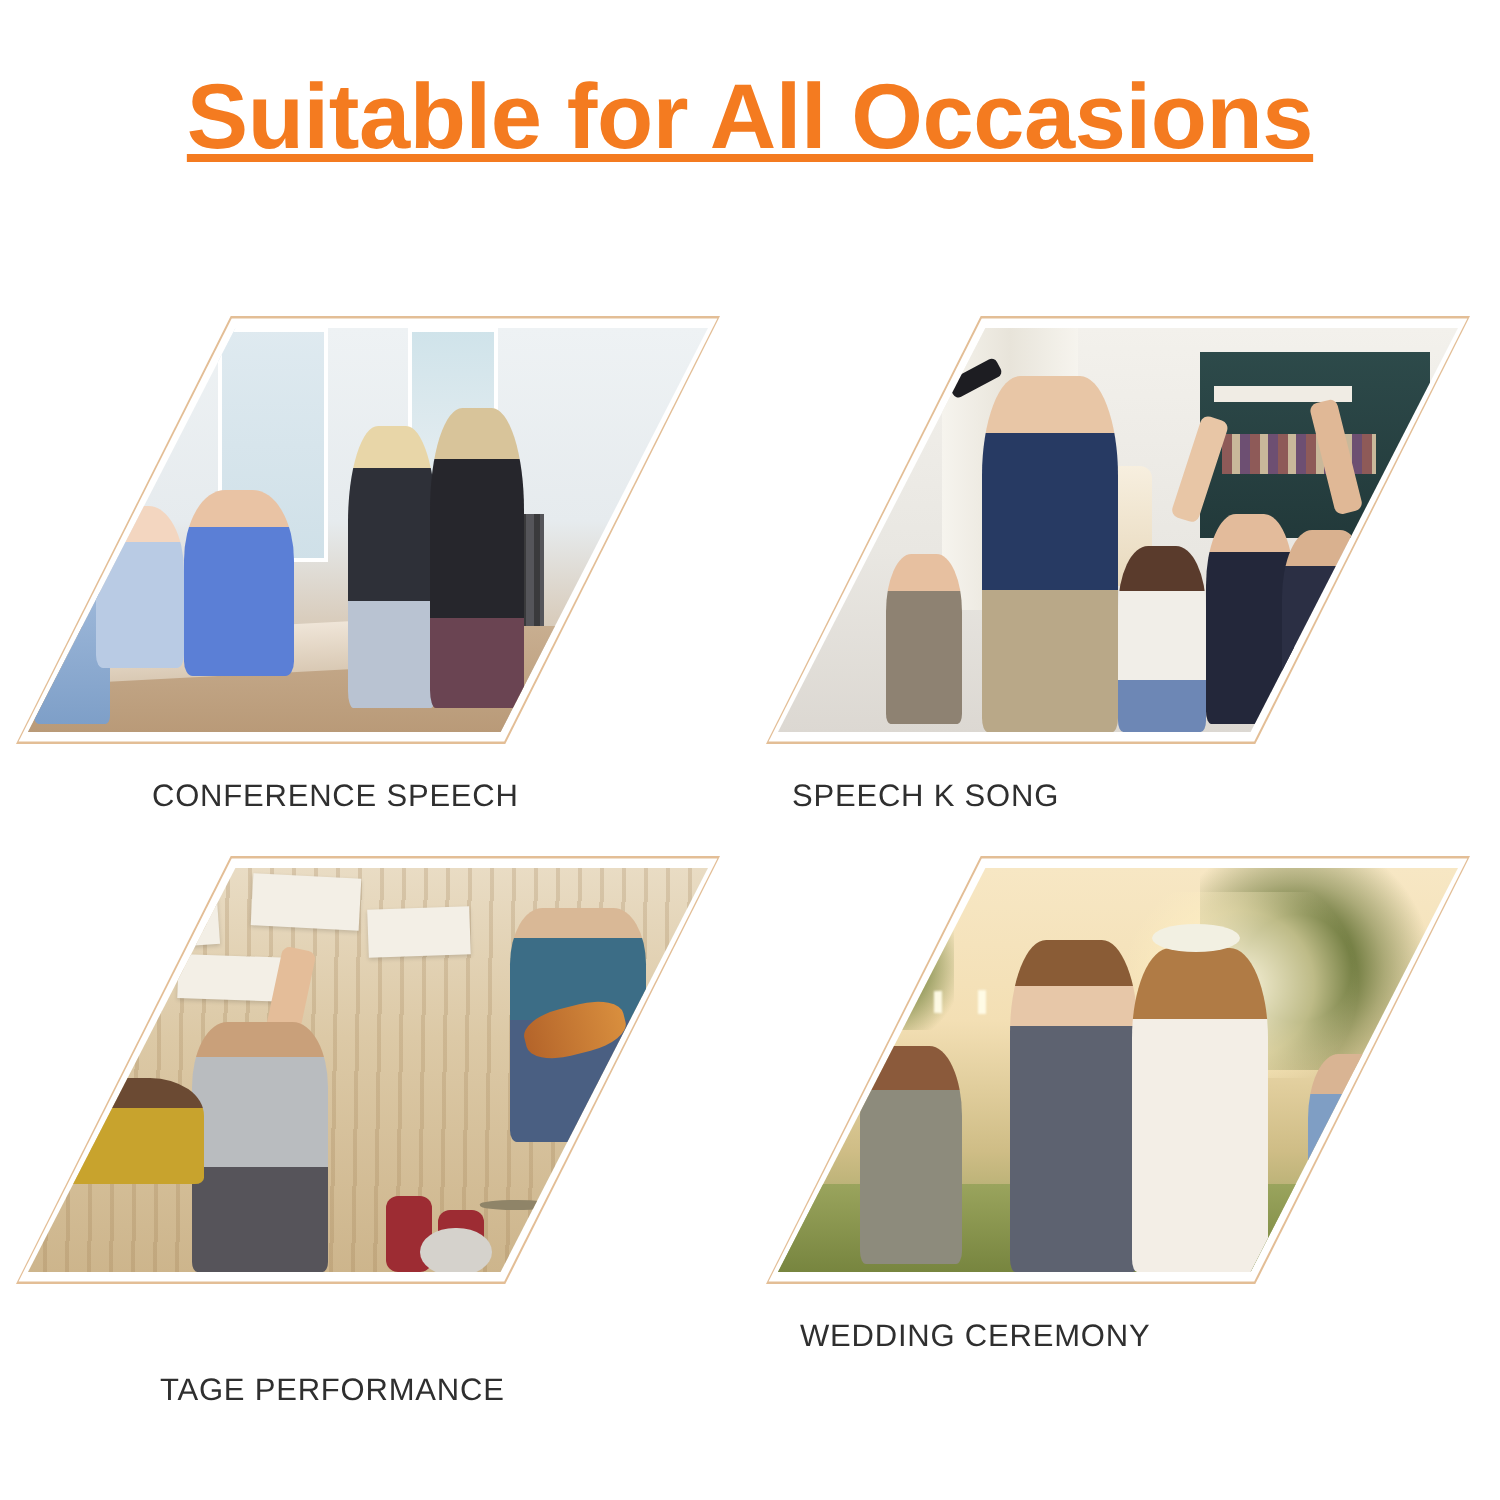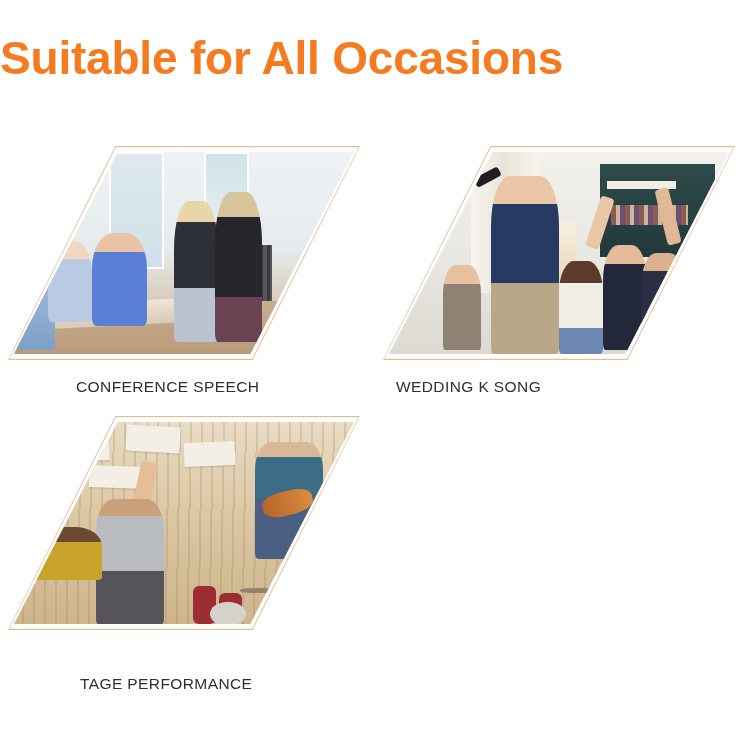--- a/index.html
+++ b/index.html
@@ -8,42 +8,44 @@
     background:#ffffff;
     font-family:"Liberation Sans","DejaVu Sans",sans-serif;
     overflow:hidden;
     position:relative;
   }
   .page{width:750px;height:750px;position:relative;background:#fff;}
 
   
   .header{padding-top:34px;}
   .title{
+    text-align:center;
     font-size:46px;
     font-weight:bold;
     color:#F47B20;
     letter-spacing:-0.2px;
     line-height:1.05;
     margin:0;
+    text-decoration:underline;
   }
   .subtitle{
     margin:11px auto 0 auto;
     width:660px;
     font-size:13.2px;
     line-height:1.55;
     color:#4a4a4a;
     text-align:justify;
     text-align-last:center;
     word-spacing:1px;
   }
 
   
   .grid{
     position:absolute;
-    top:146px;left:0;
+    top:158px;left:0;
     width:750px;
     display:grid;
     grid-template-columns:375px 375px;
     grid-template-rows:270px 270px;
   }
   .cell{position:relative;}
 
   
   .frame{
     position:absolute;
@@ -194,21 +196,21 @@
           <div class="arm1"></div>
             <div class="arm2"></div>
           <div class="f1"></div>
             <div class="f2"></div>
             <div class="f3"></div>
             <div class="f4"></div>
           <div class="singer"></div>
             <div class="mic"></div>
         </div>
       </div>
-      <div class="caption">WEDDING K SONG</div>
+      <div class="caption">SPEECH K SONG</div>
     </div>
 
     <div class="cell c2">
       <div class="frame">
         <div class="frame-inner"></div>
       </div>
       <div class="photo">
         <div class="scene s-stage">
           <div class="planks"></div>
           <div class="panel pa"></div>
@@ -224,15 +226,36 @@
               <div class="cym"></div>
               <div class="drum d1"></div>
               <div class="drum d2"></div>
               <div class="kick"></div>
             </div>
         </div>
       </div>
       <div class="caption">TAGE PERFORMANCE</div>
     </div>
 
+    <div class="cell c3">
+      <div class="frame">
+        <div class="frame-inner"></div>
+      </div>
+      <div class="photo">
+        <div class="scene s-wed">
+          <div class="tree2"></div>
+            <div class="tree"></div>
+            <div class="sun"></div>
+          <div class="lights"></div>
+            <div class="grass"></div>
+          <div class="g1"></div>
+            <div class="g2"></div>
+            <div class="tie"></div>
+          <div class="groom"></div>
+            <div class="bride"></div>
+            <div class="crown"></div>
+        </div>
+      </div>
+      <div class="caption">WEDDING CEREMONY</div>
+    </div>
 
   </div>
 </div>
 
 </body></html>

